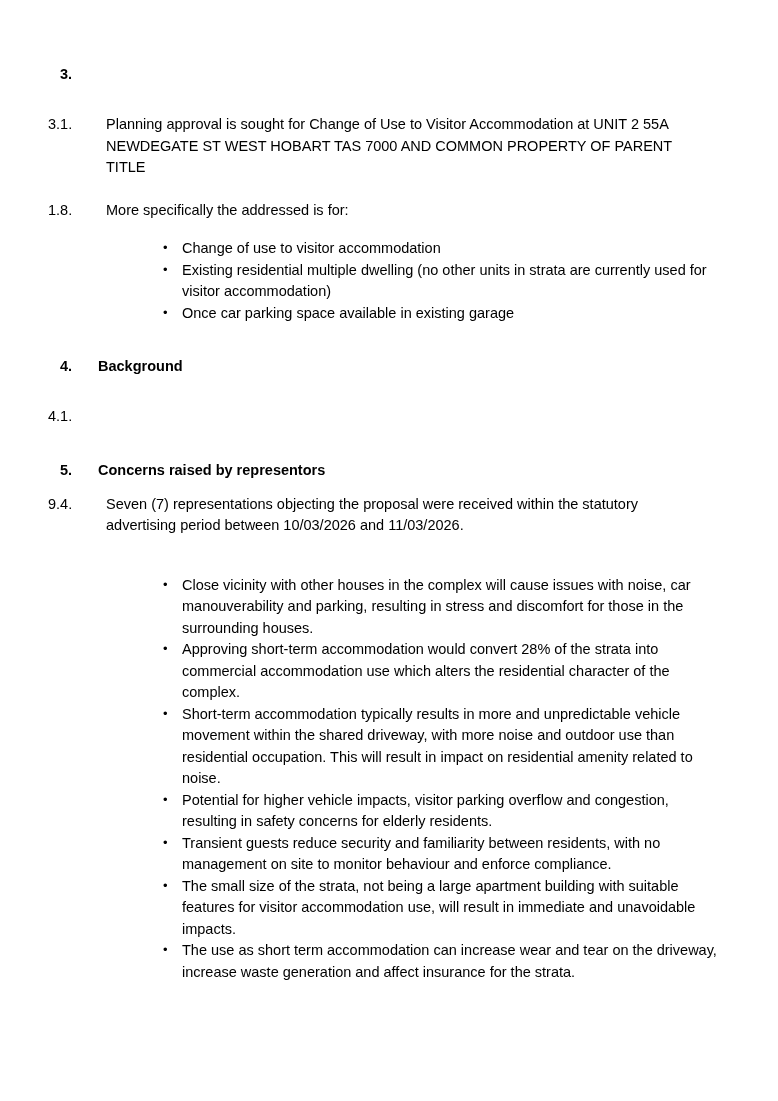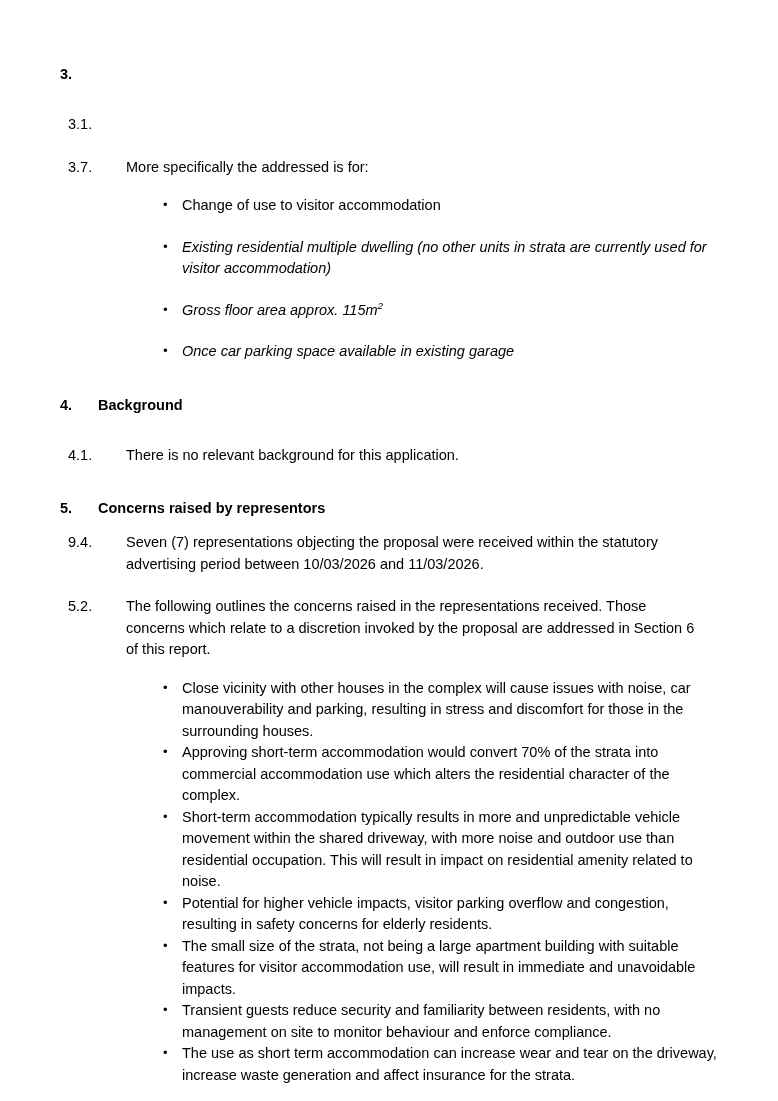--- a/index.html
+++ b/index.html
@@ -42,21 +42,21 @@
   
   .clause {
     display: flex;
     align-items: flex-start;
     font-size: 14.5px;
     line-height: 21.5px;
   }
   .clause .num {
     width: 58px;
     flex: 0 0 58px;
-    margin-left: 68px;
+    margin-left: 48px;
   }
   .clause .body {
     flex: 1 1 auto;
     padding-right: 72px;
   }
 
   
   ul.bullets {
     list-style: none;
     margin: 0;
@@ -72,22 +72,20 @@
   ul.bullets > li::before {
     content: "\2022";
     position: absolute;
     left: -19px;
     top: -1px;
     font-size: 13px;
     line-height: 21.5px;
   }
   
   ul.bullets.spaced > li + li {
-    margin-top: 20px;
-    font-style: italic;
   }
   
   ul.bullets.tight > li + li {
     margin-top: 0px;
   }
 
   sup {
     font-size: 0.68em;
     vertical-align: super;
     line-height: 0;
@@ -109,78 +107,73 @@
   <div class="top-pad"></div>
 
   <div class="section">
     <span class="num">3.</span>
   </div>
 
   <div class="sp-head-to-clause"></div>
 
   <div class="clause">
     <span class="num">3.1.</span>
+    <span class="body">Planning approval is sought for Change of Use to Visitor Accommodation at UNIT 2 55A NEWDEGATE ST WEST HOBART TAS 7000 AND COMMON PROPERTY OF PARENT TITLE</span>
   </div>
 
   <div class="sp-clause-gap"></div>
 
   <div class="clause">
-    <span class="num">3.7.</span>
+    <span class="num">1.8.</span>
     <span class="body">More specifically the addressed is for:</span>
   </div>
 
   <div class="sp-list-top"></div>
 
   <ul class="bullets spaced">
     <li>Change of use to visitor accommodation</li>
     <li>Existing residential multiple dwelling (no other units in strata are currently used for visitor accommodation)</li>
-    <li><span>Gross floor area approx. 115m</span><sup>2</sup></li>
     <li>Once car parking space available in existing garage</li>
   </ul>
 
   <div class="sp-before-section"></div>
 
   <div class="section">
     <span class="num">4.</span>
     <span class="title">Background</span>
   </div>
 
   <div class="sp-head-to-clause"></div>
 
   <div class="clause">
     <span class="num">4.1.</span>
-    <span class="body">There is no relevant background for this application.</span>
   </div>
 
   <div class="sp-before-section"></div>
 
   <div class="section">
     <span class="num">5.</span>
     <span class="title">Concerns raised by representors</span>
   </div>
 
   <div class="sp-small"></div>
 
   <div class="clause">
     <span class="num">9.4.</span>
     <span class="body">Seven (7) representations objecting the proposal were received within the statutory advertising period between 10/03/2026 and 11/03/2026.</span>
   </div>
 
   <div class="sp-clause-gap"></div>
 
-  <div class="clause">
-    <span class="num">5.2.</span>
-    <span class="body">The following outlines the concerns raised in the representations received. Those concerns which relate to a discretion invoked by the proposal are addressed in Section 6 of this report.</span>
-  </div>
 
   <div class="sp-list-top"></div>
 
   <ul class="bullets tight">
     <li>Close vicinity with other houses in the complex will cause issues with noise, car manouverability and parking, resulting in stress and discomfort for those in the surrounding houses.</li>
-    <li>Approving short-term accommodation would convert 70% of the strata into commercial accommodation use which alters the residential character of the complex.</li>
+    <li>Approving short-term accommodation would convert 28% of the strata into commercial accommodation use which alters the residential character of the complex.</li>
     <li>Short-term accommodation typically results in more and unpredictable vehicle movement within the shared driveway, with more noise and outdoor use than residential occupation. This will result in impact on residential amenity related to noise.</li>
     <li>Potential for higher vehicle impacts, visitor parking overflow and congestion, resulting in safety concerns for elderly residents.</li>
+    <li>Transient guests reduce security and familiarity between residents, with no management on site to monitor behaviour and enforce compliance.</li>
     <li>The small size of the strata, not being a large apartment building with suitable features for visitor accommodation use, will result in immediate and unavoidable impacts.</li>
-    <li>Transient guests reduce security and familiarity between residents, with no management on site to monitor behaviour and enforce compliance.</li>
     <li>The use as short term accommodation can increase wear and tear on the driveway, increase waste generation and affect insurance for the strata.</li>
   </ul>
 
 </div>
 
 </body></html>

